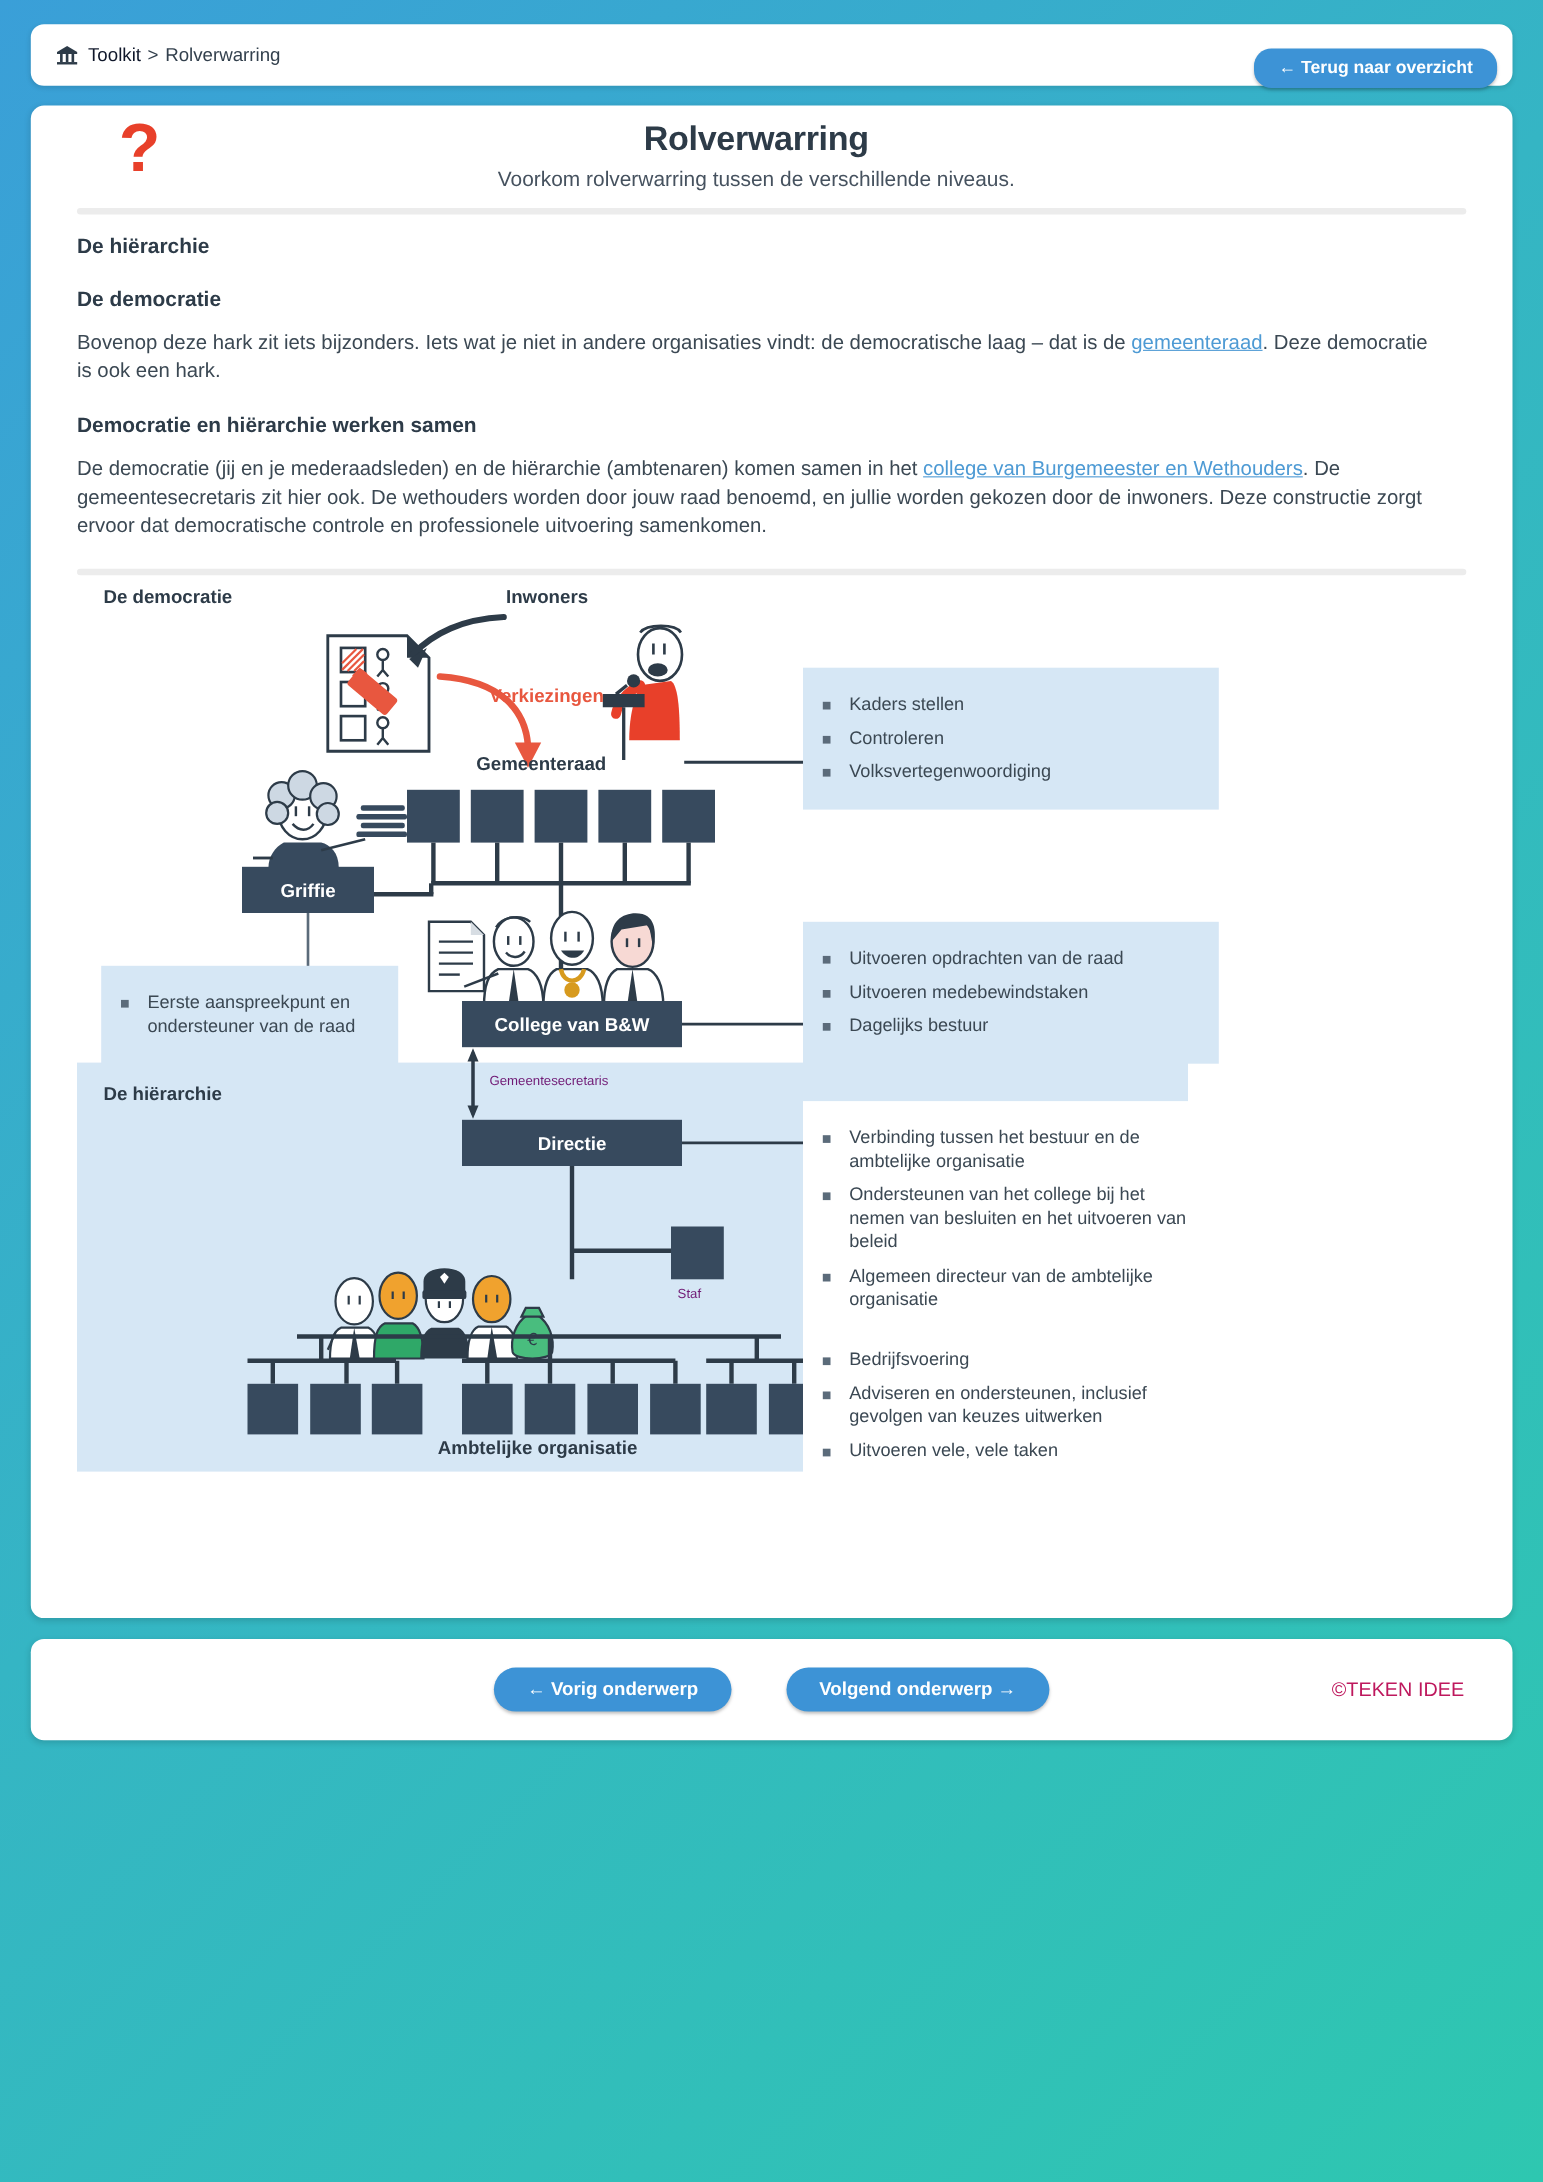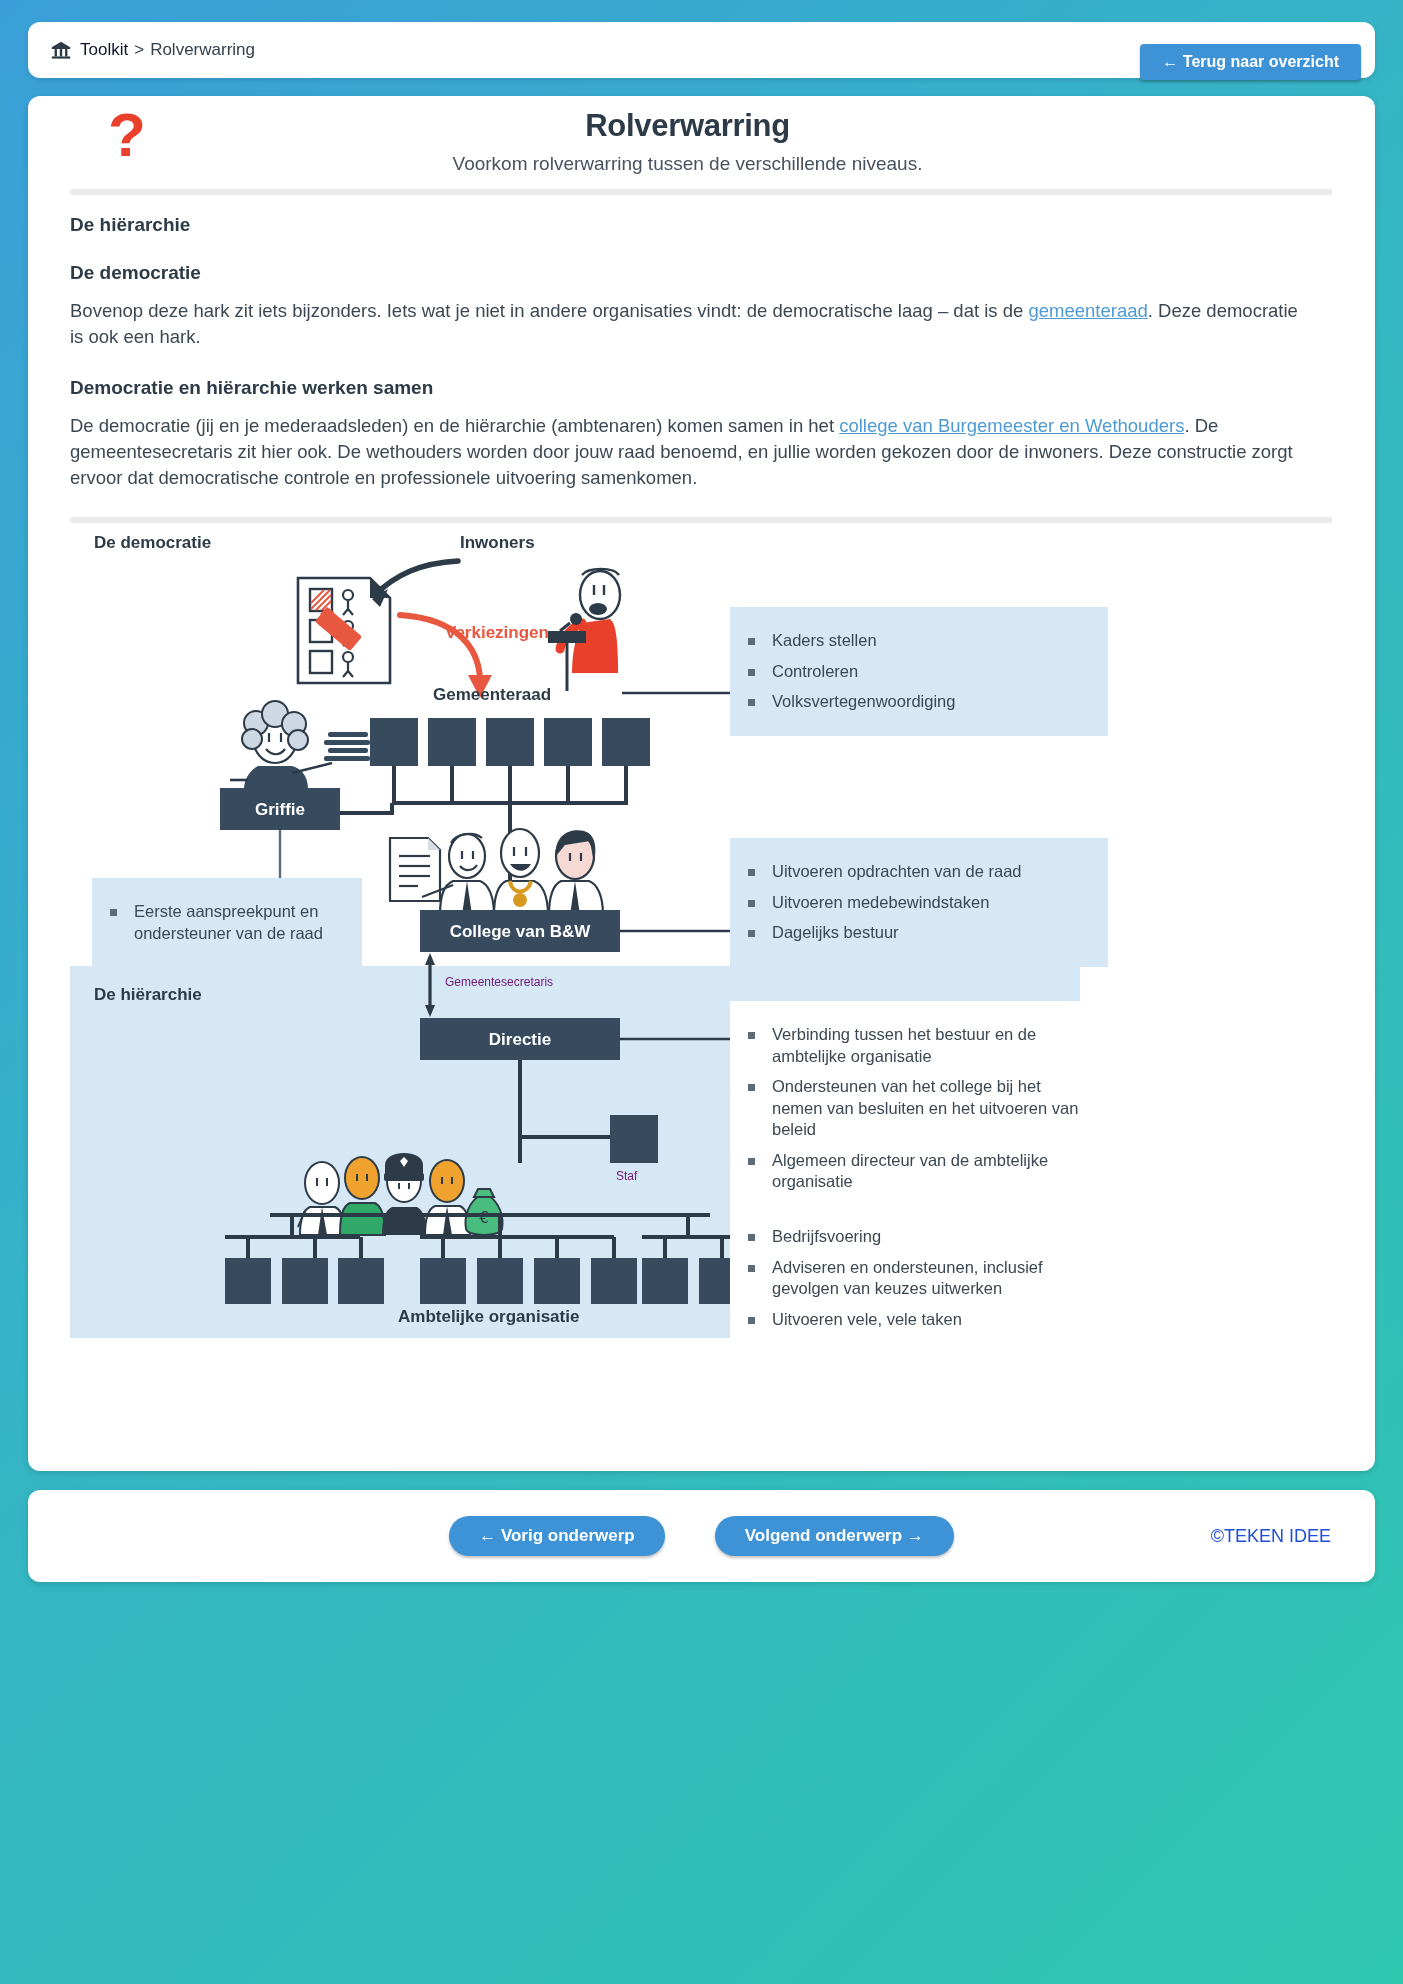--- a/index.html
+++ b/index.html
@@ -35,21 +35,21 @@
     font-size: 17px;
     cursor: pointer;
   }
   .crumb-sep { color: #33404d; font-size: 17px; margin: 0 6px; }
   .crumb-current { color: #33404d; font-size: 17px; }
   .back-btn {
     margin-left: auto;
     background: #3d93d6;
     color: #fff;
     border: none;
-    border-radius: 4px;
+    border-radius: 16px;
     padding: 9px 22px;
     font-size: 16px;
     font-weight: bold;
     font-family: "Liberation Sans", sans-serif;
     cursor: pointer;
     box-shadow: 0 2px 3px rgba(0,0,0,0.25);
     white-space: nowrap;
     margin-top: 24px;
   }
 
@@ -192,21 +192,21 @@
     font-weight: bold;
     font-family: "Liberation Sans", sans-serif;
     cursor: pointer;
     box-shadow: 0 2px 3px rgba(0,0,0,0.25);
     white-space: nowrap;
   }
   .credit {
     position: absolute;
     right: 44px;
     font-size: 18px;
-    color: #1d4ed8;
+    color: #be185d;
     white-space: nowrap;
   }
 </style>
 </head>
 <body>
 
 <div class="topbar">
   <svg class="bank-icon" viewBox="0 0 24 24">
     <path d="M2 9 L12 3 L22 9 L22 11 L2 11 Z" fill="#2d3b48"></path>
     <rect x="5" y="11" width="2.6" height="8" fill="#2d3b48"></rect>

